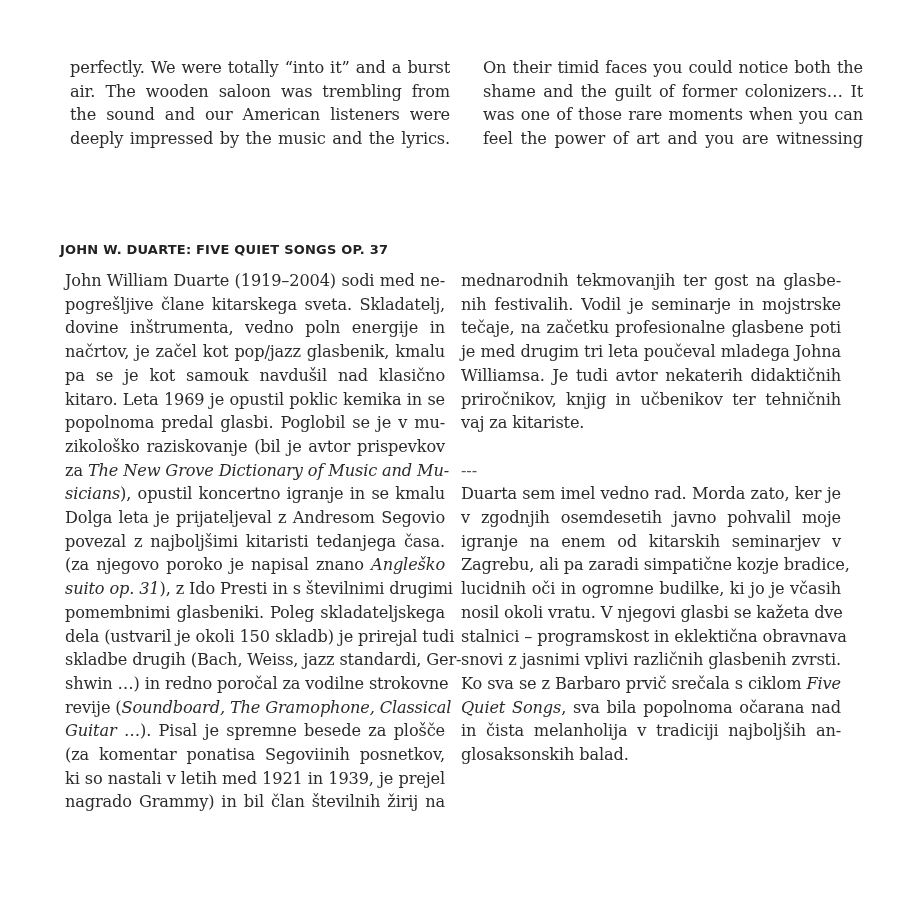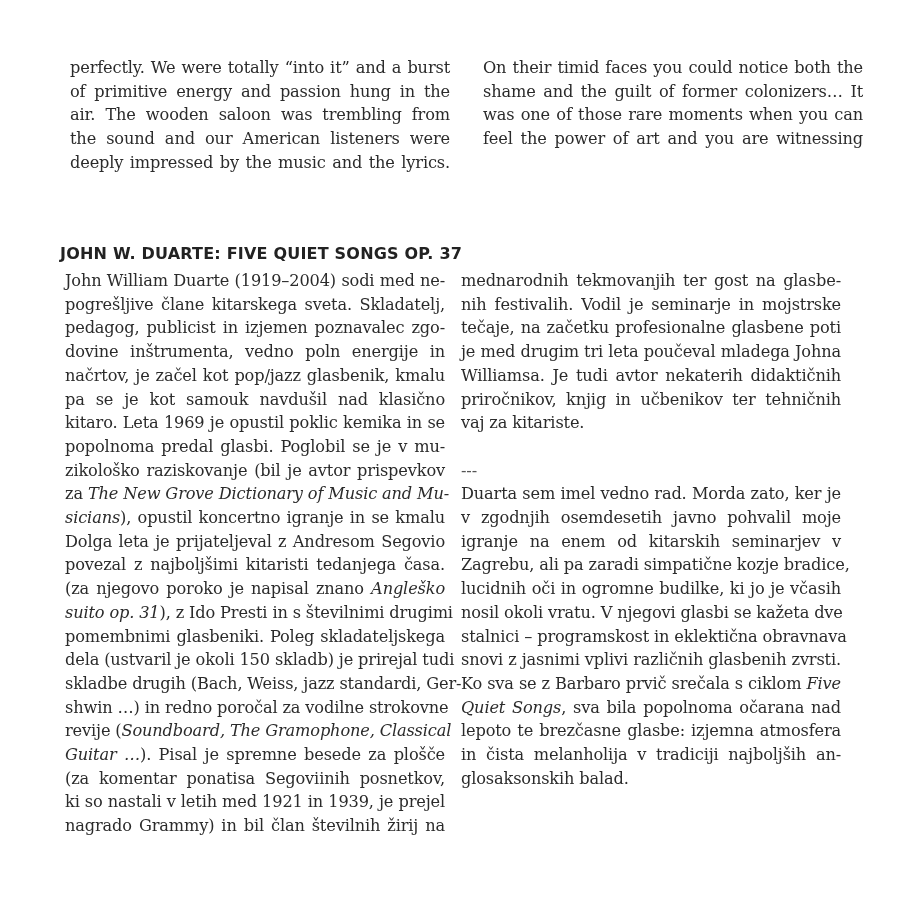--- a/index.html
+++ b/index.html
@@ -5,50 +5,48 @@
   html, body { margin: 0; padding: 0; background: #ffffff; }
   body { width: 900px; height: 900px; position: relative; overflow: hidden;
          font-family: "DejaVu Serif", "Liberation Serif", serif; color: #2b2b2b; }
   .col { position: absolute; width: 380px; font-size: 16.2px; line-height: 23.7px;
          text-align: justify; letter-spacing: -0.15px; }
   .line { display: block; white-space: nowrap; text-align: justify; text-align-last: justify; }
   .line.last { text-align-last: left; }
   .top-left { left: 60px; top: 56px; margin-left: 10px; }
   .top-right { left: 483px; top: 56px; }
   .heading { position: absolute; left: 60px; top: 231px; font-family: "DejaVu Sans", "Liberation Sans", sans-serif;
-             font-weight: bold; font-size: 16px; letter-spacing: 0.2px; color: #222222; white-space: nowrap; }
+             font-weight: bold; font-size: 13px; letter-spacing: 0.2px; color: #222222; white-space: nowrap; }
   .body-left { left: 65px; top: 269px; }
   .body-right { left: 461px; top: 269px; }
   .sep { display:block; color:#555; margin-top: 23.7px; }
   i { font-style: italic; }
 </style>
 </head>
 <body>
 
 <div class="col top-left">
   <span class="line">perfectly. We were totally “into it” and a burst</span>
-  <span class="line">of primitive energy and passion hung in the</span>
   <span class="line">air. The wooden saloon was trembling from</span>
   <span class="line">the sound and our American listeners were</span>
   <span class="line">deeply impressed by the music and the lyrics.</span>
 </div>
 
 <div class="col top-right">
   <span class="line">On their timid faces you could notice both the</span>
   <span class="line">shame and the guilt of former colonizers… It</span>
   <span class="line">was one of those rare moments when you can</span>
   <span class="line">feel the power of art and you are witnessing</span>
 </div>
 
 <h2 class="heading">JOHN W. DUARTE: FIVE QUIET SONGS OP. 37</h2>
 
 <div class="col body-left">
   <span class="line">John William Duarte (1919–2004) sodi med ne-</span>
   <span class="line">pogrešljive člane kitarskega sveta. Skladatelj,</span>
-  <span class="line">pedagog, publicist in izjemen poznavalec zgo-</span>
   <span class="line">dovine inštrumenta, vedno poln energije in</span>
   <span class="line">načrtov, je začel kot pop/jazz glasbenik, kmalu</span>
   <span class="line">pa se je kot samouk navdušil nad klasično</span>
   <span class="line">kitaro. Leta 1969 je opustil poklic kemika in se</span>
   <span class="line">popolnoma predal glasbi. Poglobil se je v mu-</span>
   <span class="line">zikološko raziskovanje (bil je avtor prispevkov</span>
   <span class="line">za <i>The New Grove Dictionary of Music and Mu-</i></span>
   <span class="line"><i>sicians</i>), opustil koncertno igranje in se kmalu</span>
   <span class="line">Dolga leta je prijateljeval z Andresom Segovio</span>
   <span class="line">povezal z najboljšimi kitaristi tedanjega časa.</span>
@@ -77,16 +75,15 @@
   <span class="line">Duarta sem imel vedno rad. Morda zato, ker je</span>
   <span class="line">v zgodnjih osemdesetih javno pohvalil moje</span>
   <span class="line">igranje na enem od kitarskih seminarjev v</span>
   <span class="line">Zagrebu, ali pa zaradi simpatične kozje bradice,</span>
   <span class="line">lucidnih oči in ogromne budilke, ki jo je včasih</span>
   <span class="line">nosil okoli vratu. V njegovi glasbi se kažeta dve</span>
   <span class="line">stalnici – programskost in eklektična obravnava</span>
   <span class="line">snovi z jasnimi vplivi različnih glasbenih zvrsti.</span>
   <span class="line">Ko sva se z Barbaro prvič srečala s ciklom <i>Five</i></span>
   <span class="line"><i>Quiet Songs</i>, sva bila popolnoma očarana nad</span>
-  <span class="line">lepoto te brezčasne glasbe: izjemna atmosfera</span>
   <span class="line">in čista melanholija v tradiciji najboljših an-</span>
   <span class="line last">glosaksonskih balad.</span>
 </div>
 
 </body></html>

